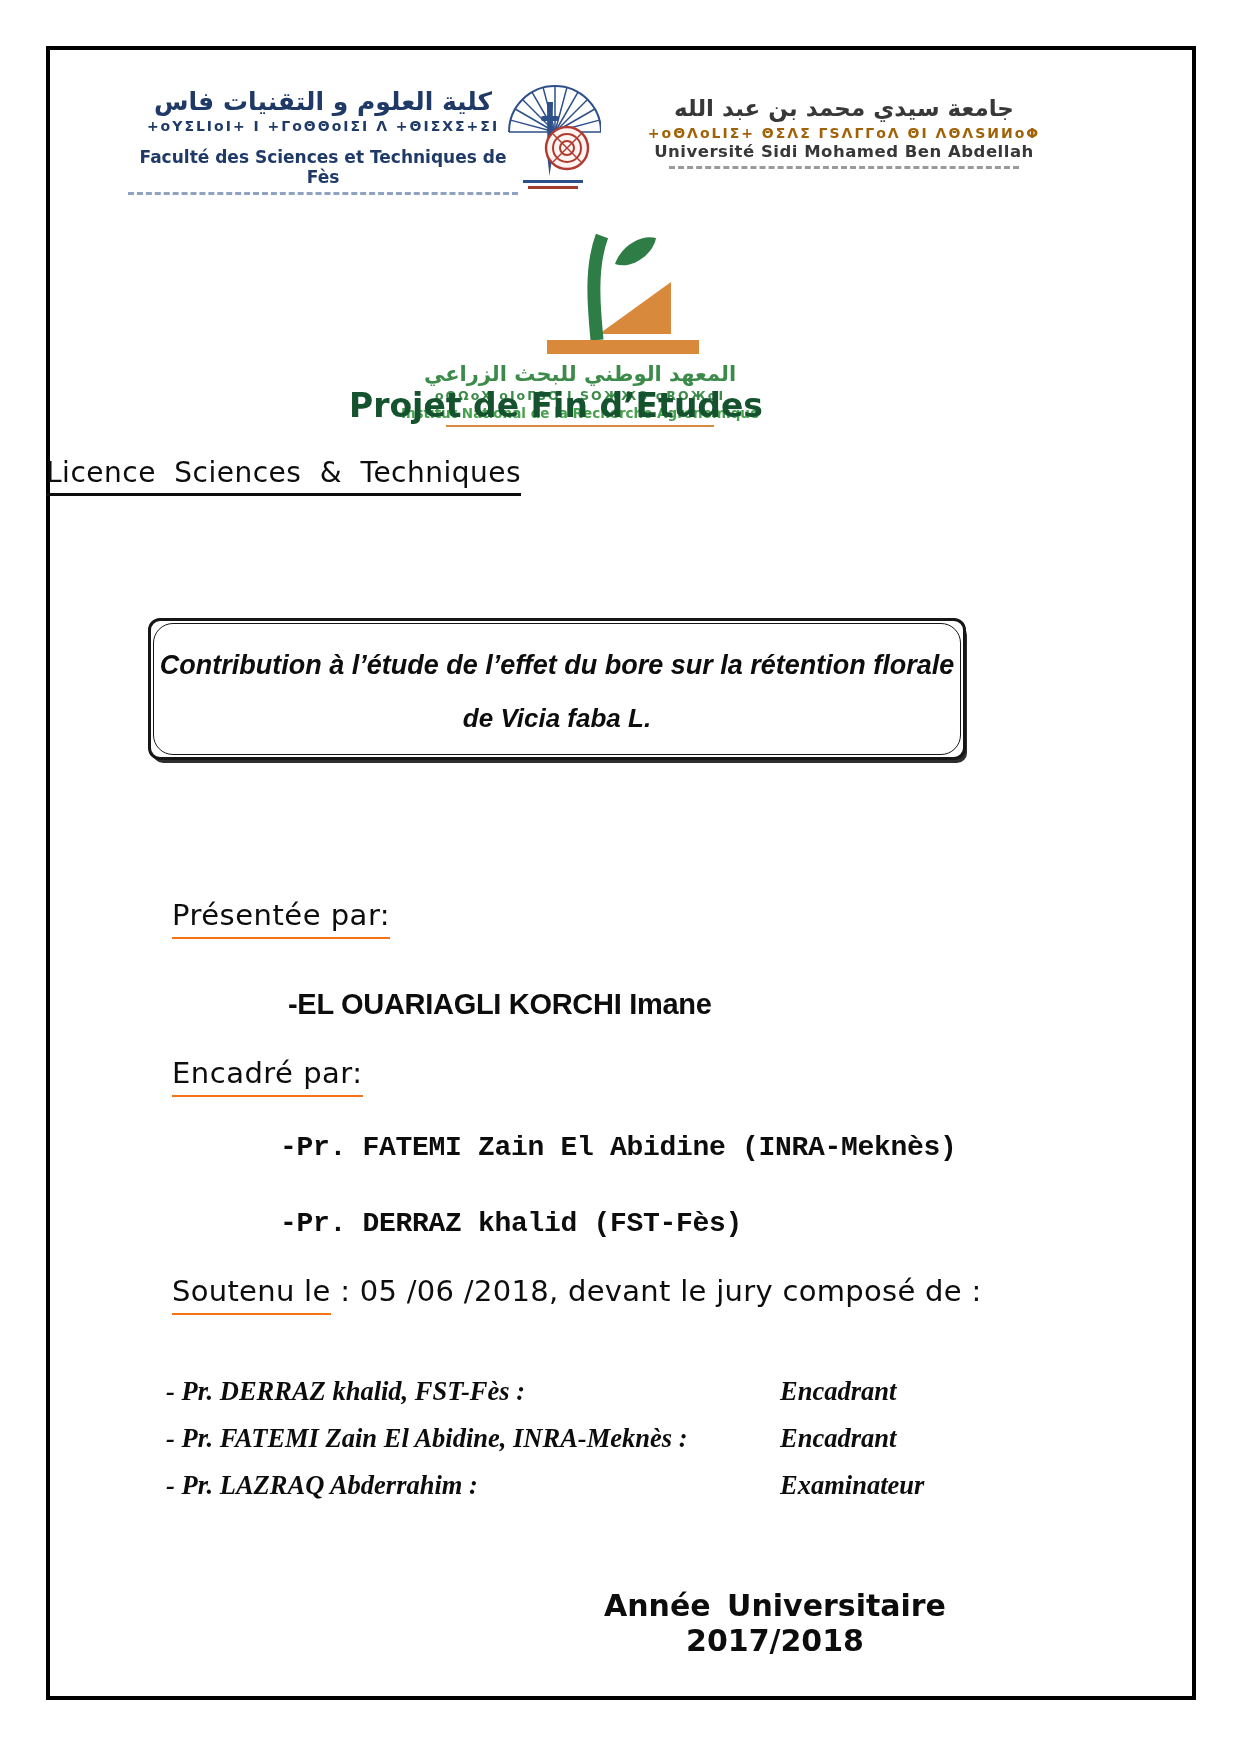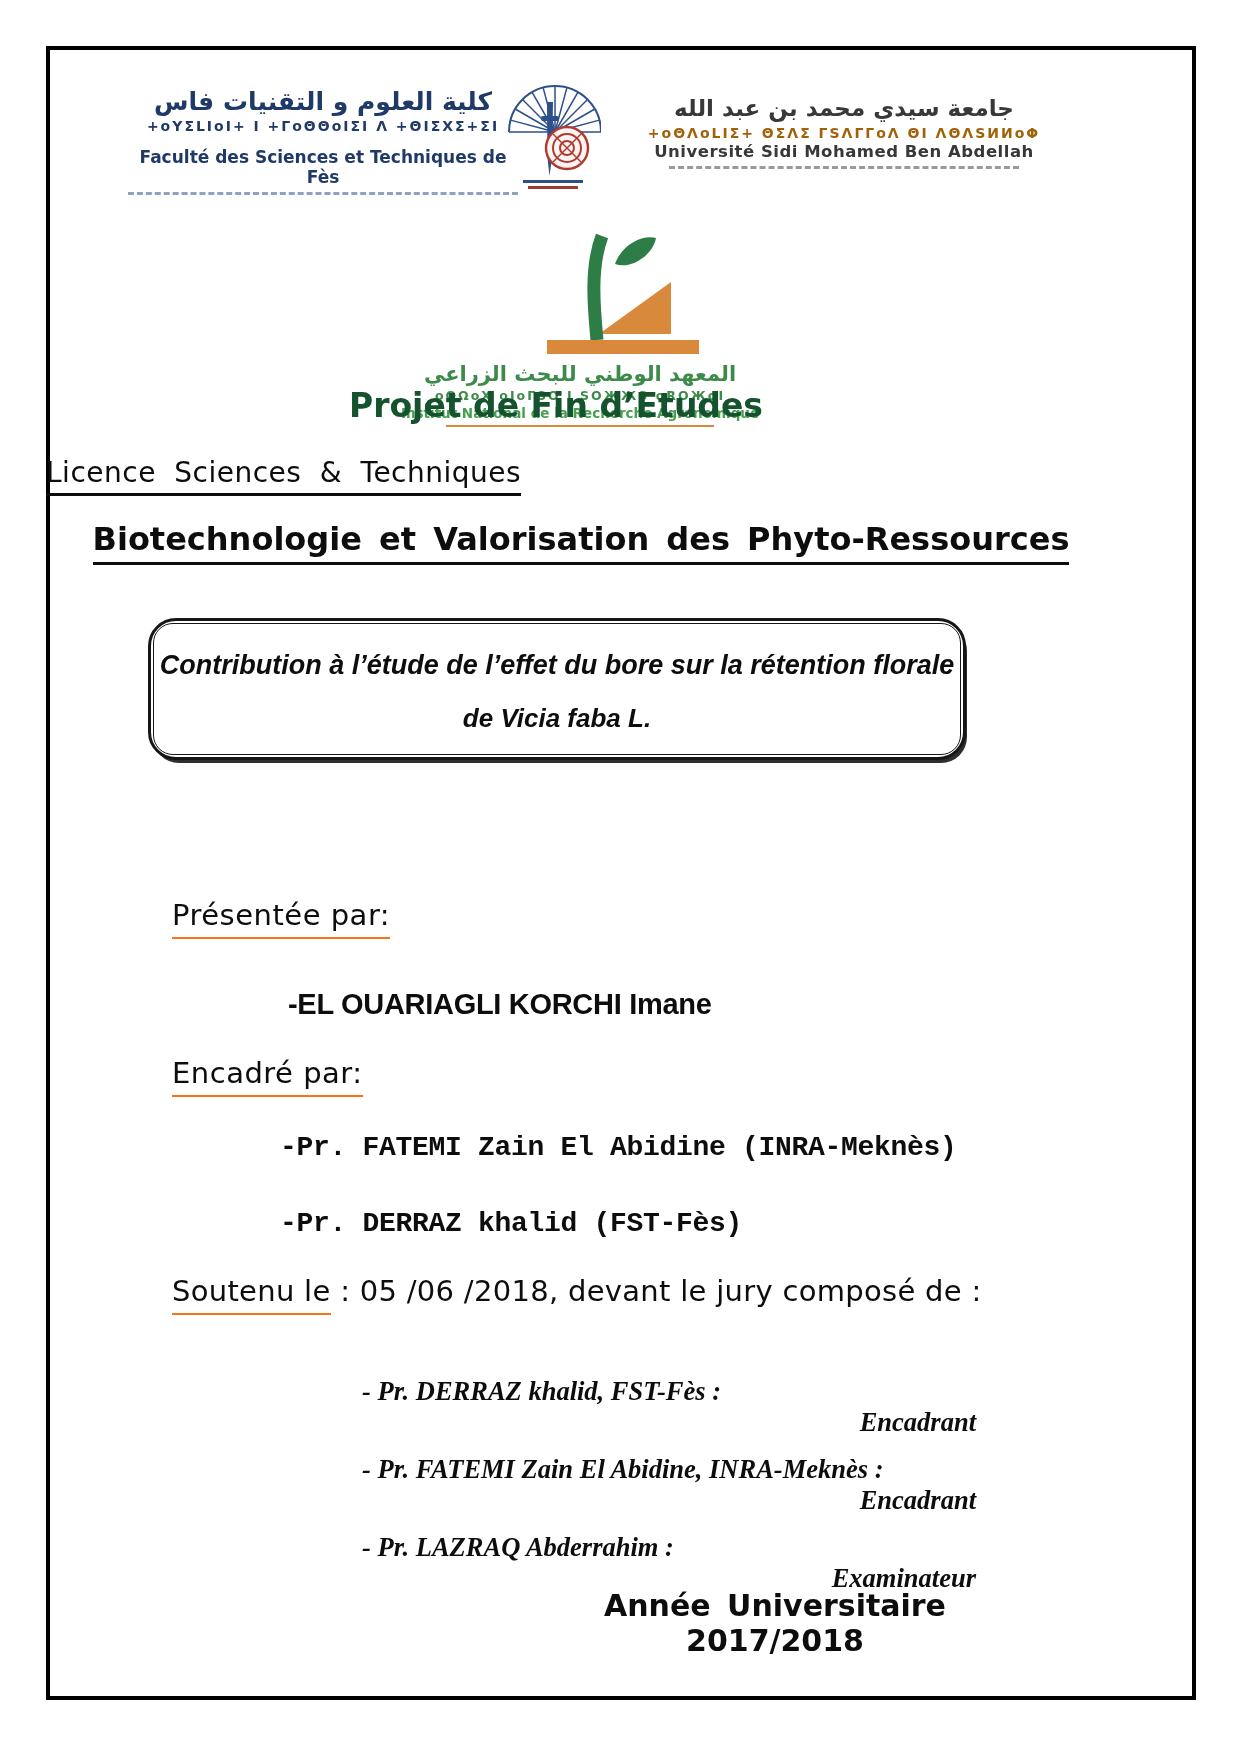--- a/index.html
+++ b/index.html
@@ -32,21 +32,21 @@
   .project-title{position:absolute;left:46px;top:386px;width:1020px;text-align:center;
                  font-weight:bold;font-size:33px;color:#14532d;}
   .degree-title{position:absolute;left:46px;top:456px;width:1045px;text-align:left;
                 font-weight:normal;font-size:28px;word-spacing:9px;letter-spacing:.5px;}
   .program-title{position:absolute;left:46px;top:520px;width:1070px;text-align:center;
                  font-weight:bold;font-size:32px;word-spacing:6px;}
   .u-line{border-bottom:3px solid #0d0d0d;padding-bottom:4px;}
 
   
   .thesis-box{position:absolute;left:148px;top:618px;width:812px;height:136px;background:#fff;
-              border:3px solid #161616;border-radius:28px;box-shadow:3px 5px 0 -2px #2e2e2e;}
+              border:3px solid #161616;border-radius:12px;box-shadow:3px 5px 0 -2px #2e2e2e;}
   .thesis-inner{position:absolute;inset:2px;border:1px solid #161616;border-radius:20px;padding-top:26px;}
   .thesis-line1{text-align:center;font-style:italic;font-weight:bold;font-size:27px;
                 font-family:"Liberation Sans",sans-serif;}
   .thesis-line2{text-align:center;margin-top:22px;font-style:italic;font-weight:bold;font-size:26px;
                 font-family:"Liberation Sans",sans-serif;}
 
   
   .label-line{position:absolute;font-size:29px;color:#0d0d0d;letter-spacing:.5px;}
   .u2{border-bottom:2px solid #f97316;padding-bottom:5px;}
   .presented-label{left:172px;top:898px;}
@@ -54,22 +54,22 @@
                   font-family:"Liberation Sans",sans-serif;letter-spacing:-0.3px;}
   .encadre-label{left:172px;top:1056px;}
   .sup{position:absolute;left:280px;font-weight:bold;font-size:28px;
        font-family:Liberation Mono, monospace;letter-spacing:-0.3px;}
   .sup1{top:1132px;}
   .sup2{top:1208px;}
   .soutenu{position:absolute;left:172px;top:1274px;font-size:29px;letter-spacing:.3px;}
 
   
   .jury{position:absolute;left:166px;top:1376px;width:810px;}
-  .jury-row{display:flex;align-items:flex-end;margin-bottom:16px;
-            font-family:"Liberation Serif",serif;font-style:italic;font-weight:bold;font-size:26.5px;flex-direction:column;}
+  .jury-row{display:flex;align-items:flex-start;margin-bottom:16px;
+            font-family:"Liberation Serif",serif;font-style:italic;font-weight:bold;font-size:26.5px;}
   .jury-name{width:614px;}
   .jury-role{flex:1;}
 
   .year{position:absolute;left:520px;top:1588px;width:510px;text-align:center;
         font-weight:bold;font-size:30px;word-spacing:6px;}
 </style>
 </head>
 <body>
 
 <div class="page">
@@ -129,23 +129,20 @@
     <div class="inra-arabic" dir="rtl">المعهد الوطني للبحث الزراعي</div>
     <div class="inra-tif">oΘΩoX  oIoΓSO  I  SOЖЖS  oROЖoI</div>
     <div class="inra-latin">Institut National de la Recherche Agronomique</div>
     <div class="inra-line"></div>
   </div>
 
   <div class="project-title">Projet de Fin d’Etudes</div>
   <div class="degree-title">
     <span class="u-line">Licence Sciences &amp; Techniques</span>
   </div>
-  <div class="program-title">
-    <span class="u-line">Biotechnologie et Valorisation des Phyto-Ressources</span>
-  </div>
 
   <div class="thesis-box">
     <div class="thesis-inner">
       <div class="thesis-line1">Contribution à l’étude de l’effet du bore sur la rétention florale</div>
       <div class="thesis-line2">de Vicia faba L.</div>
     </div>
   </div>
 
   <div class="label-line presented-label">
     <span class="u2">Présentée par:</span>

